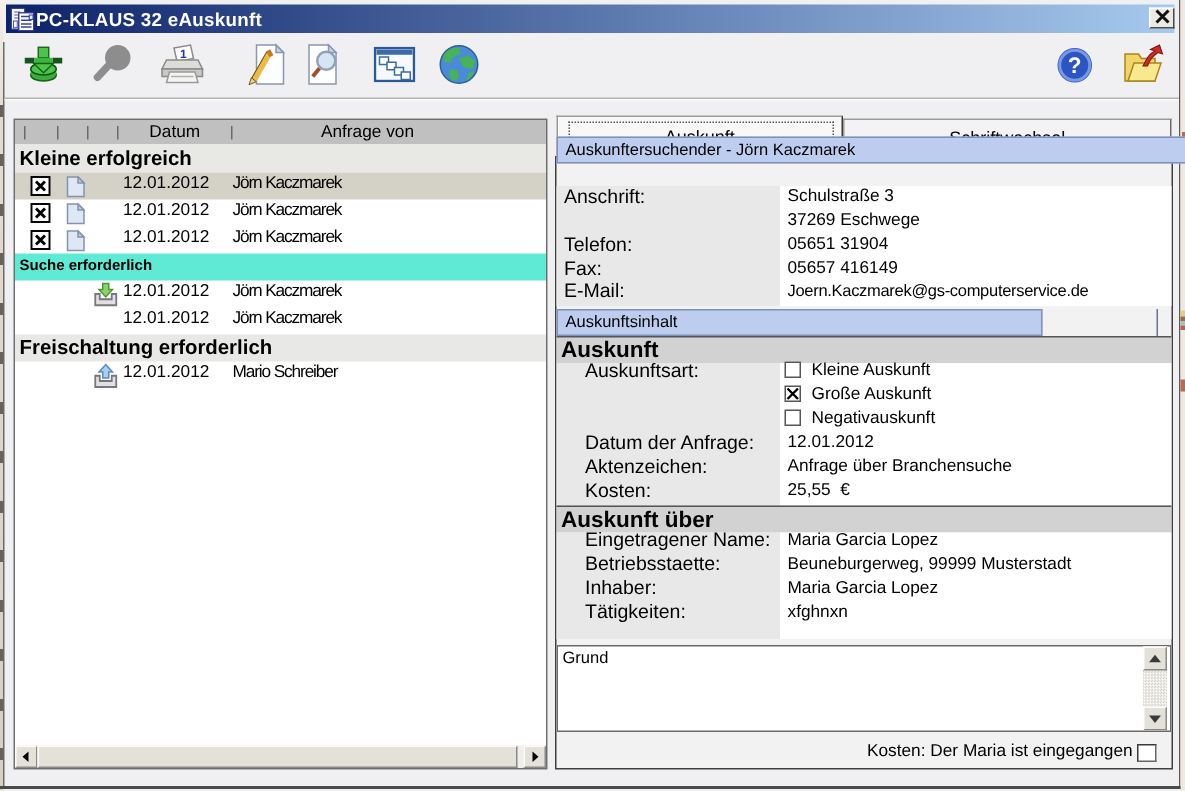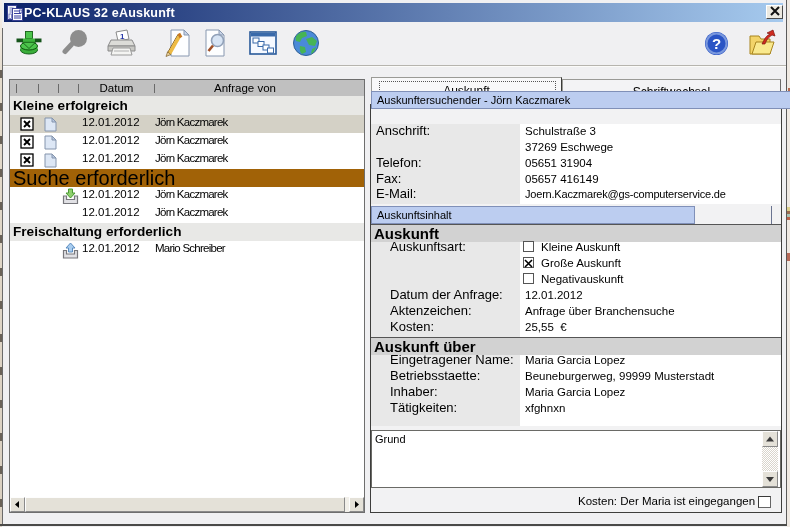--- a/index.html
+++ b/index.html
@@ -126,21 +126,21 @@
 <div class="a" style="left:16px;top:84px;width:1px;height:9px;background:#6a6a6a"></div>
 <div class="a" style="left:38px;top:84px;width:1px;height:9px;background:#6a6a6a"></div>
 <div class="a" style="left:58px;top:84px;width:1px;height:9px;background:#6a6a6a"></div>
 <div class="a" style="left:78px;top:84px;width:1px;height:9px;background:#6a6a6a"></div>
 <div class="a" style="left:154px;top:84px;width:1px;height:9px;background:#6a6a6a"></div>
 <div class="a" style="left:78px;top:82px;width:77px;height:13px;font-size:11.5px;text-align:center">Datum</div>
 <div class="a" style="left:155px;top:82px;width:180px;height:13px;font-size:11.5px;text-align:center">Anfrage von</div>
 
 <div class="a" style="left:10px;top:96px;width:354px;height:19px;background:#e8e8e5;font-weight:bold;font-size:13.6px;line-height:19px;padding-left:3px">Kleine erfolgreich</div>
 <div class="a" style="left:10px;top:115px;width:354px;height:18px;background:#d4d1c6"></div>
-<div class="a" style="left:10px;top:169px;width:354px;height:18px;background:#a16207;font-weight:normal;font-size:20px;line-height:18px;padding-left:3px">Suche erforderlich</div>
+<div class="a" style="left:10px;top:169px;width:354px;height:18px;background:#5eead4;font-weight:bold;font-size:10px;line-height:18px;padding-left:3px">Suche erforderlich</div>
 <div class="a" style="left:10px;top:223px;width:354px;height:18px;background:#e8e8e6;font-weight:bold;font-size:13.6px;line-height:18px;padding-left:3px">Freischaltung erforderlich</div>
 
 <div class="a" style="left:20px;top:117px"><svg width="14" height="14" viewBox="0 0 14 14">
       <rect x="1" y="1" width="12" height="12" fill="#fff" stroke="#000" stroke-width="1.3"></rect>
       <path d="M4 4 L10 10 M10 4 L4 10" stroke="#000" stroke-width="1.9"></path>
     </svg></div>
 <div class="a" style="left:20px;top:135px"><svg width="14" height="14" viewBox="0 0 14 14">
       <rect x="1" y="1" width="12" height="12" fill="#fff" stroke="#000" stroke-width="1.3"></rect>
       <path d="M4 4 L10 10 M10 4 L4 10" stroke="#000" stroke-width="1.9"></path>
     </svg></div>

